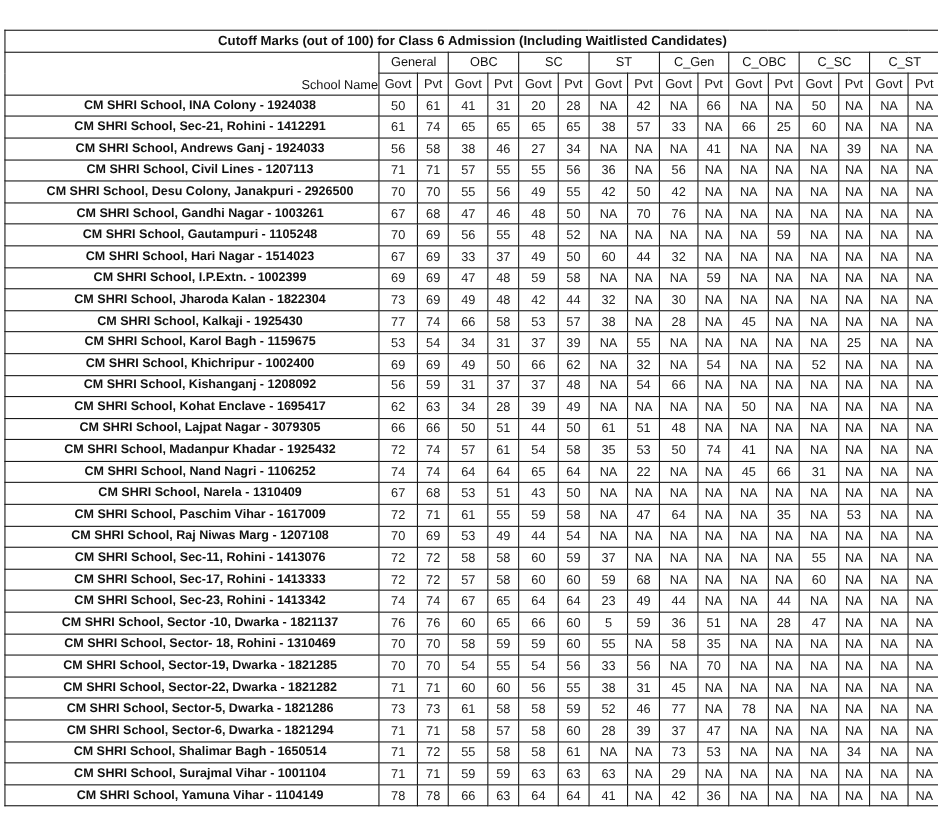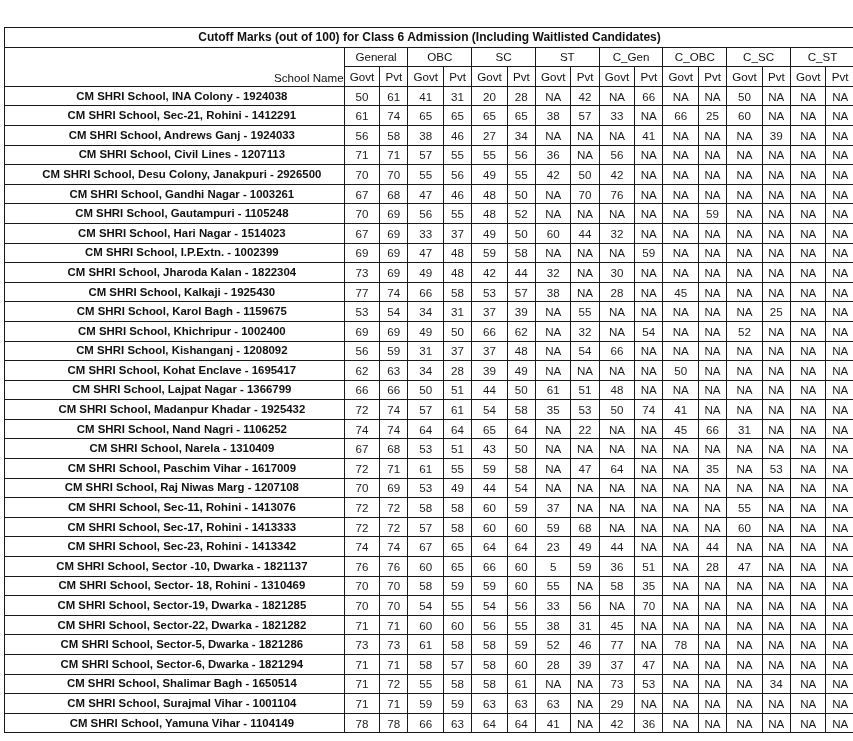--- a/index.html
+++ b/index.html
@@ -374,21 +374,21 @@
           <td class="num">NA</td>
           <td class="num">NA</td>
           <td class="num">50</td>
           <td class="num">NA</td>
           <td class="num">NA</td>
           <td class="num">NA</td>
           <td class="num">NA</td>
           <td class="num">NA</td>
         </tr>
         <tr>
-          <td class="school-cell">CM SHRI School, Lajpat Nagar - 1366799</td>
+          <td class="school-cell">CM SHRI School, Lajpat Nagar - 3079305</td>
           <td class="num">66</td>
           <td class="num">66</td>
           <td class="num">50</td>
           <td class="num">51</td>
           <td class="num">44</td>
           <td class="num">50</td>
           <td class="num">61</td>
           <td class="num">51</td>
           <td class="num">48</td>
           <td class="num">NA</td>

